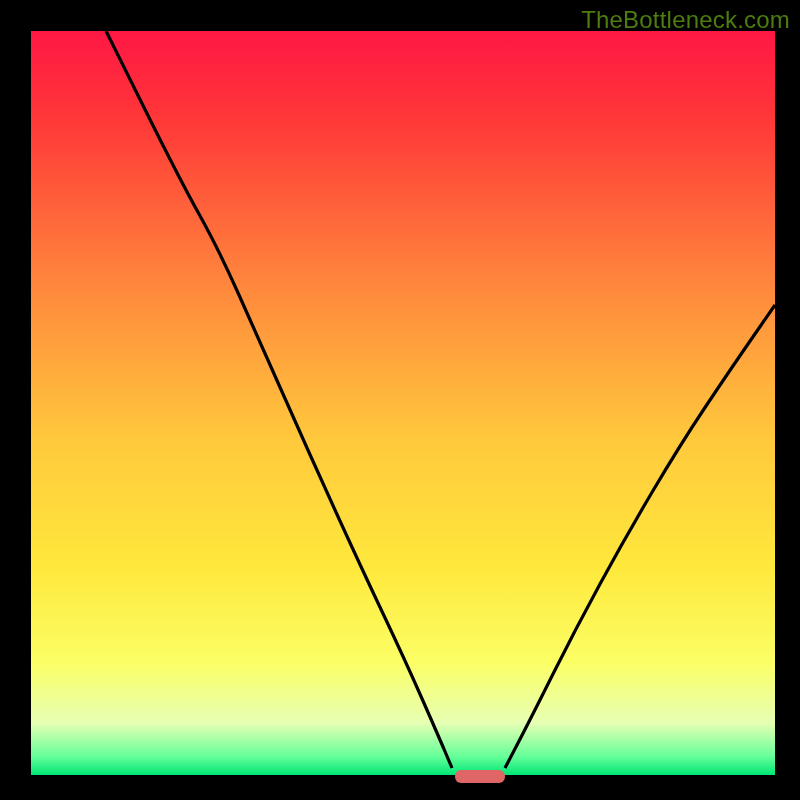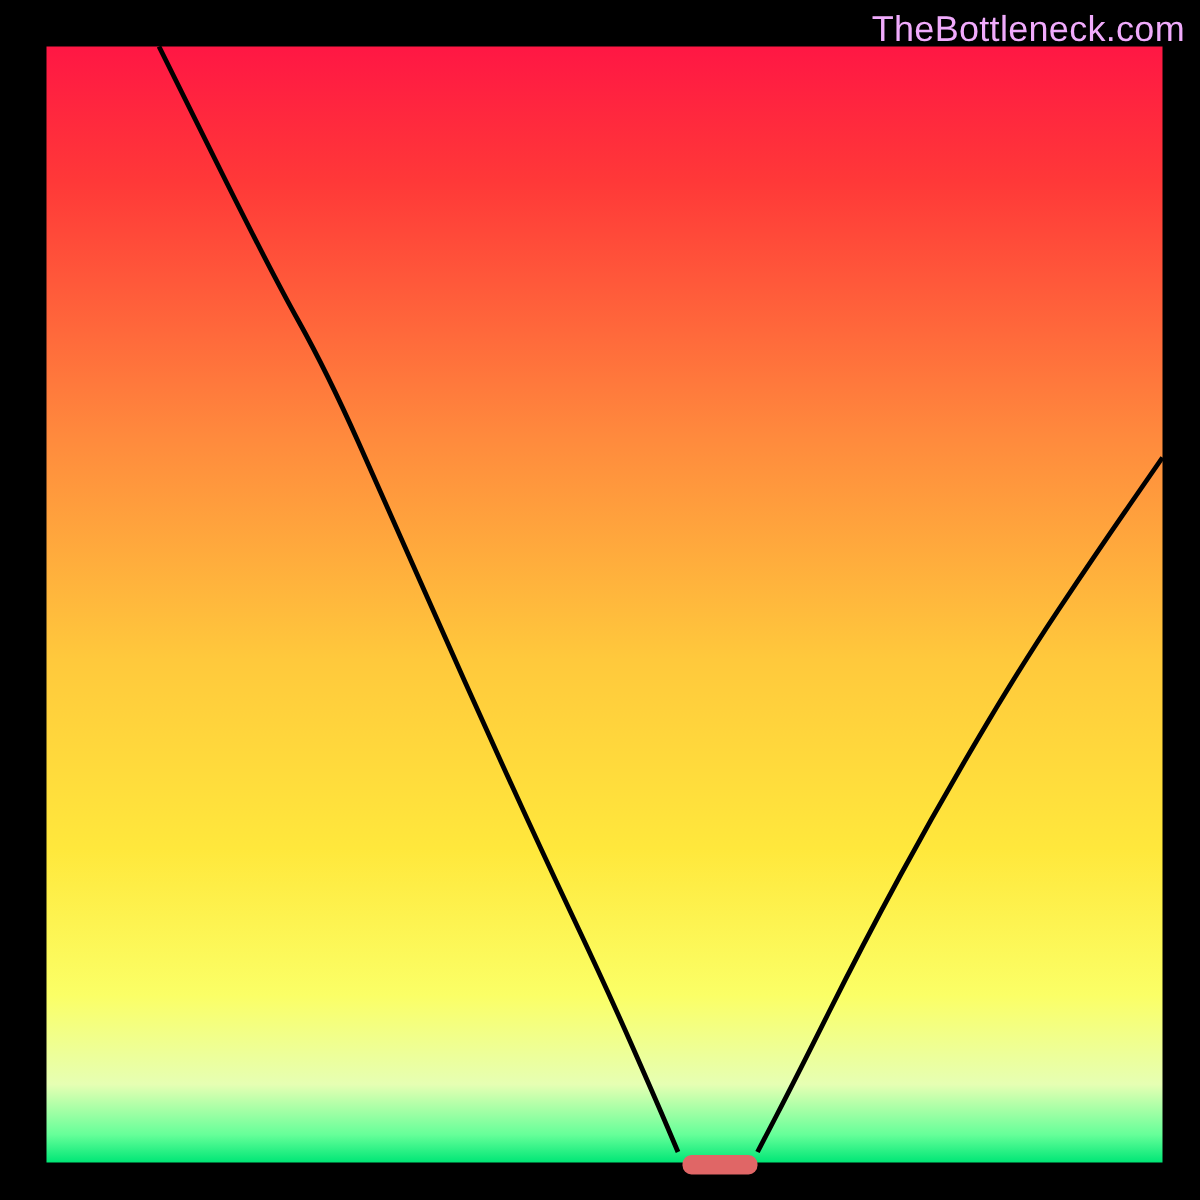--- a/index.html
+++ b/index.html
@@ -12,21 +12,21 @@
   }
   #container {
     position: relative;
     width: 800px;
     height: 800px;
   }
   #watermark {
     position: absolute;
     top: 6px;
     right: 10px;
-    color: #f0abfc;
+    color: #4d7c0f;
     font-size: 24px;
     font-weight: 400;
     letter-spacing: 0.2px;
     text-align: center;
   }
   svg {
     position: absolute;
     left: 0;
     top: 0;
   }

